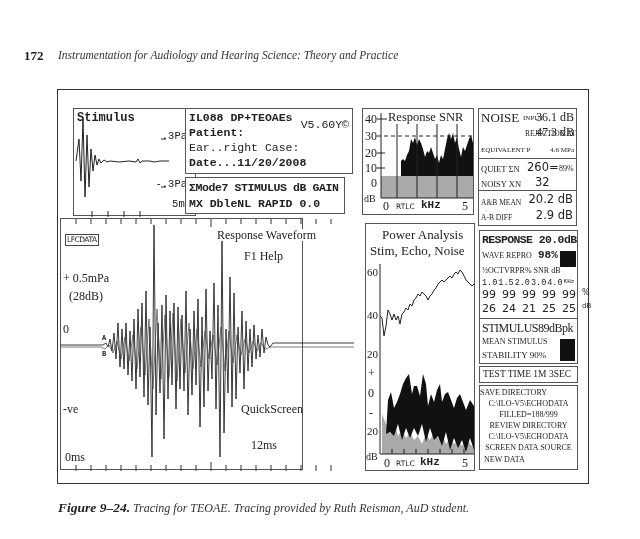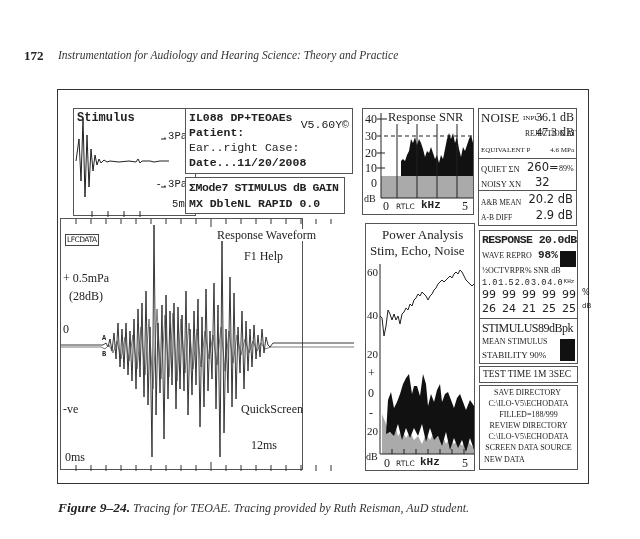--- a/index.html
+++ b/index.html
@@ -238,21 +238,21 @@
   <div class="t serif" style="left:2px;top:19px;font-size:8px;">MEAN STIMULUS</div>
   <div class="t serif" style="left:2px;top:32px;font-size:9px;">STABILITY 90%</div>
   <div style="position:absolute;left:80px;top:20px;width:15px;height:22px;background:#111;"></div>
 </div>
 
 <div class="box" style="left:479px;top:366px;width:99px;height:17px;">
   <div class="t serif" style="left:3px;top:3px;font-size:9.5px;">TEST TIME 1M 3SEC</div>
 </div>
 
 <div class="box" style="left:479px;top:385px;width:99px;height:85px;">
-  <div class="t serif" style="left:0;right:16px;top:3px;text-align:right;font-size:8px;">SAVE DIRECTORY</div>
+  <div class="t serif" style="left:0;right:16px;top:3px;text-align:left;font-size:8px;">SAVE DIRECTORY</div>
   <div class="t serif" style="left:0;right:0;top:14px;text-align:center;font-size:8px;">C:\ILO-V5\ECHODATA</div>
   <div class="t serif" style="left:0;right:0;top:25px;text-align:center;font-size:8px;">FILLED=188/999</div>
   <div class="t serif" style="left:0;right:0;top:36px;text-align:center;font-size:8px;">REVIEW DIRECTORY</div>
   <div class="t serif" style="left:0;right:0;top:47px;text-align:center;font-size:8px;">C:\ILO-V5\ECHODATA</div>
   <div class="t serif" style="left:0;right:0;top:58px;text-align:center;font-size:8px;">SCREEN DATA SOURCE</div>
   <div class="t serif" style="left:4px;top:70px;font-size:8px;">NEW DATA</div>
 </div>
 
 <div class="abs caption">
   <b>Figure 9–24.</b><i> Tracing for TEOAE. Tracing provided by Ruth Reisman, AuD student.</i>

